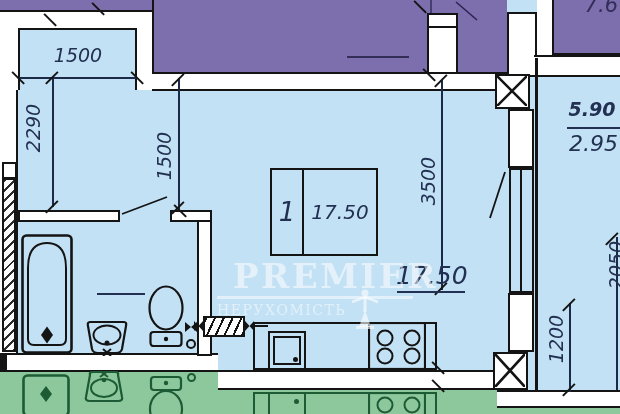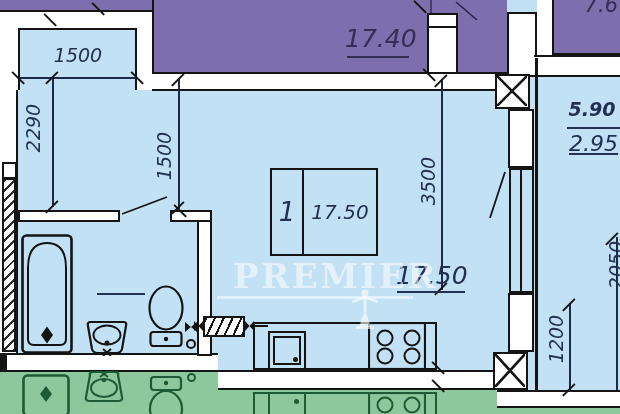--- a/index.html
+++ b/index.html
@@ -32,21 +32,20 @@
 </style>
 </head>
 <body>
 
 <div id="plan">
 
   <div class="purple" style="left:0;top:0;width:152px;height:12px;border-bottom:2.5px solid #141414;"></div>
   <div class="purple" style="left:152px;top:0;width:355px;height:74px;border-left:2.5px solid #141414;border-bottom:2.5px solid #141414;"></div>
   <div class="purple" style="left:552px;top:0;width:68px;height:55px;border-left:2.5px solid #141414;border-bottom:2.5px solid #141414;"></div>
   <div class="abs" style="left:430px;top:0;width:2px;height:74px;background:#453e6e;z-index:3;"></div>
-  <div class="area" style="left:345px;top:24px;width:70px;text-align:center;color:#332d58;">17.40</div>
   <div class="u" style="left:347px;top:56px;width:62px;background:#332d58;"></div>
   <div class="area" style="left:572px;top:-7px;width:46px;font-size:21px;color:#332d58;text-align:right;">7.6</div>
 
   <div class="wall" style="left:427px;top:13px;width:31px;height:61px;z-index:3;"></div>
   <div class="abs" style="left:429px;top:26px;width:27px;height:2px;background:#141414;z-index:4;"></div>
 
   <div class="green" style="left:0;top:372px;width:218px;height:42px;"></div>
   <div class="green" style="left:218px;top:388px;width:279px;height:26px;"></div>
   <div class="green" style="left:497px;top:408px;width:123px;height:6px;"></div>
 
@@ -196,30 +195,31 @@
     <div class="c2">
       <div>17.50</div>
     </div>
   </div>
 
   <div class="area" style="left:396px;top:261px;width:68px;text-align:center;">17.50</div>
   <div class="u" style="left:397px;top:291px;width:68px;"></div>
   <div class="u" style="left:97px;top:293px;width:48px;"></div>
   <div class="area" style="left:566px;top:98px;width:52px;font-size:19px;text-align:center;font-weight:bold;">5.90</div>
   <div class="u" style="left:567px;top:127px;width:53px;"></div>
-  <div class="area" style="left:566px;top:131px;width:52px;font-size:22px;text-align:right;text-decoration:underline;">2.95</div>
+  <div class="area" style="left:566px;top:131px;width:52px;font-size:22px;text-align:right;">2.95</div>
 
   <svg class="abs" style="left:0;top:0;z-index:9;pointer-events:none;" width="620" height="414" viewBox="0 0 620 414">
     <path d="M122 214 L167 197" stroke="#141414" stroke-width="1.8" fill="none"></path>
     <path d="M490 218 L505 172" stroke="#141414" stroke-width="1.8" fill="none"></path>
     <path d="M456 2 L477 20" stroke="#2a2450" stroke-width="1.6" fill="none"></path>
   </svg>
 
   <div class="wm" style="left:213px;top:256px;width:212px;font:bold 34px 'DejaVu Serif',serif;letter-spacing:2.5px;margin-left:20px;">PREMIER</div>
   <div class="wm" style="left:217px;top:296px;width:196px;height:3px;background:rgba(255,255,255,0.5);"></div>
+  <div class="wm" style="left:217px;top:302px;width:140px;font:14px 'DejaVu Serif',serif;letter-spacing:1.5px;color:rgba(255,255,255,0.5);">НЕРУХОМІСТЬ</div>
   <svg class="wm" style="left:349px;top:288px;" width="32" height="42" viewBox="0 0 32 42">
     <circle cx="16" cy="5" r="3.5" fill="rgba(255,255,255,0.6)"></circle>
     <path d="M3 14 L16 9 L29 14" stroke="rgba(255,255,255,0.6)" stroke-width="2.5" fill="none"></path>
     <path d="M16 9 L16 24" stroke="rgba(255,255,255,0.6)" stroke-width="3" fill="none"></path>
     <path d="M16 22 L10 39 L22 39 Z" fill="rgba(255,255,255,0.6)"></path>
     <rect x="7" y="38" width="18" height="3" fill="rgba(255,255,255,0.6)"></rect>
   </svg>
 
 </div>
 

